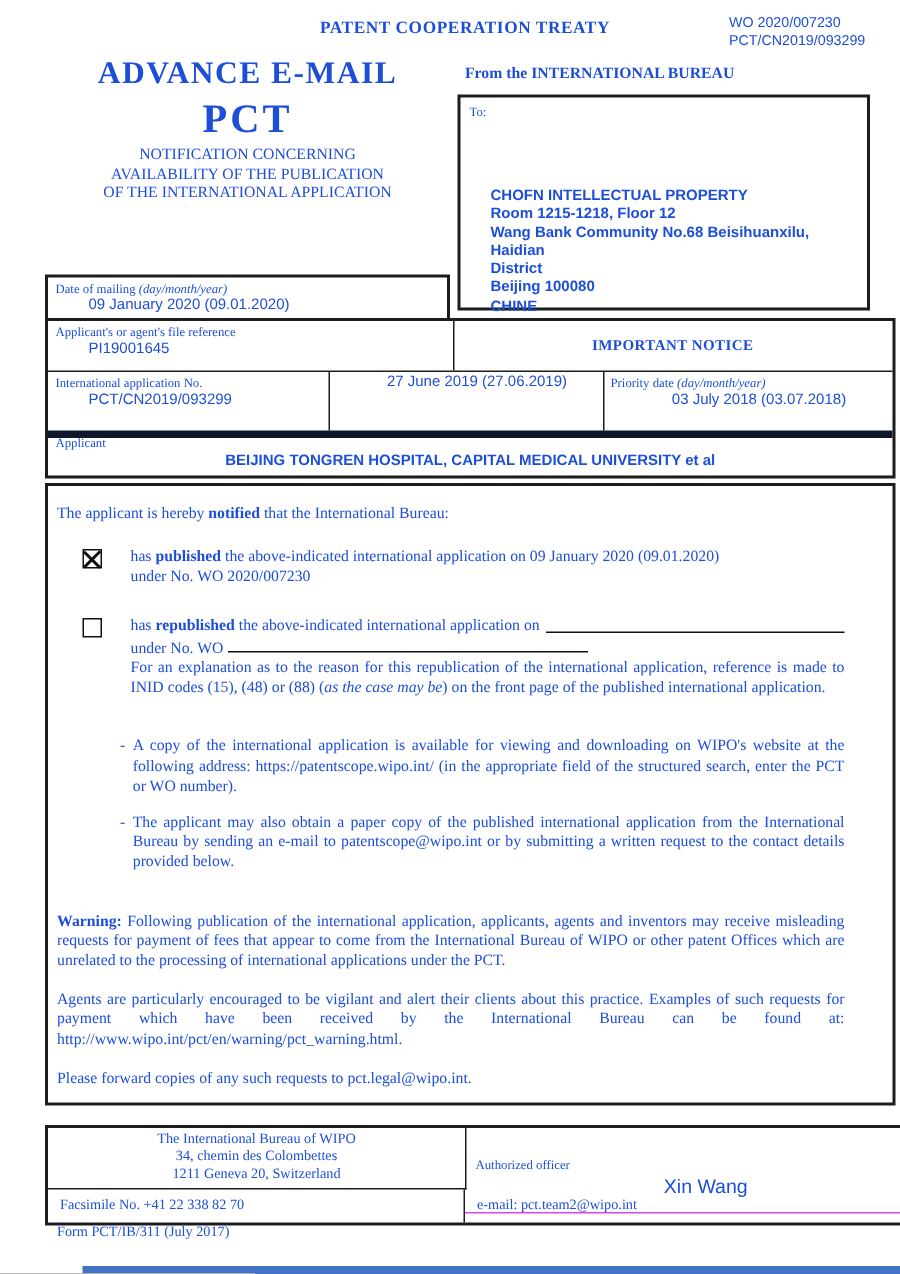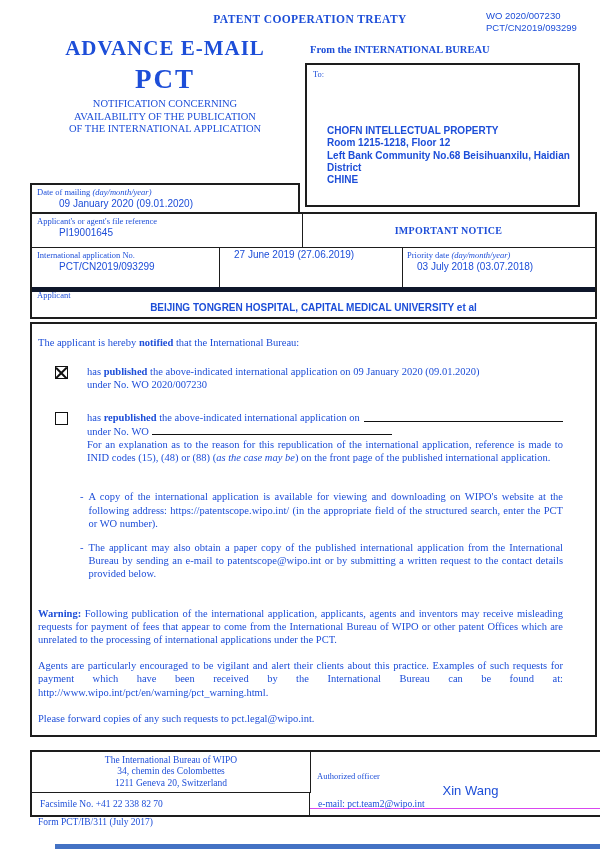--- a/index.html
+++ b/index.html
@@ -28,21 +28,21 @@
   .box-date{left:30px;top:183px;width:266px;height:27px;border:2px solid #1d1d1d;}
   .grid{left:30px;top:212px;width:563px;height:103px;border:2px solid #1d1d1d;}
   .row2{position:absolute;left:0;top:0;width:100%;height:33px;border-bottom:1px solid #1d1d1d;}
   .cell-ref{position:absolute;left:0;top:0;width:270px;height:100%;border-right:1px solid #1d1d1d;}
   .cell-notice{position:absolute;left:270px;right:0;top:0;height:100%;
                display:flex;align-items:center;justify-content:center;font-size:10px;font-weight:bold;letter-spacing:.3px;}
   .row3{position:absolute;left:0;top:34px;width:100%;height:39px;border-bottom:5px solid #0f172a;}
   .cell-appno{position:absolute;left:0;top:0;width:187px;height:100%;border-right:1px solid #1d1d1d;}
   .cell-filing{position:absolute;left:187px;top:0;width:183px;height:100%;border-right:1px solid #1d1d1d;}
   .cell-prio{position:absolute;left:370px;right:0;top:0;height:100%;}
-  .cell-filing .fieldvalue,.cell-prio .fieldvalue{padding-left:15px;}
+  .cell-filing .fieldvalue,.cell-prio .fieldvalue{padding-left:15px;text-align:center;}
   .row4{position:absolute;left:0;top:74px;width:100%;bottom:0;}
   .applicant-value{text-align:center;font-size:10px;font-weight:bold;margin-top:2px;}
 
   
   .main-box{left:30px;top:322px;width:563px;height:411px;border:2px solid #1d1d1d;
             font-size:10.5px;line-height:13.2px;}
   .main-inner{padding:12px 32px 0 6px;}
   .p-intro{margin:0 0 16px 0;}
   .chk-row{display:flex;margin:0 0 0 17px;}
   .chk-row .txt{margin-left:19px;flex:1;}
@@ -96,22 +96,23 @@
     <div>AVAILABILITY OF THE PUBLICATION</div>
     <div>OF THE INTERNATIONAL APPLICATION</div>
   </div>
   <div class="abs from-ib">From the INTERNATIONAL BUREAU</div>
 
   <div class="abs to-box">
     <div class="to-label">To:</div>
     <div class="to-address sans">
       <div>CHOFN INTELLECTUAL PROPERTY</div>
       <div>Room 1215-1218, Floor 12</div>
-      <div>Left Bank Community No.68 Beisihuanxilu, Haidian</div>
+      <div>Wang Bank Community No.68 Beisihuanxilu, Haidian</div>
       <div>District</div>
+      <div>Beijing 100080</div>
       <div>CHINE</div>
     </div>
   </div>
 
   <div class="abs box-date">
     <div class="fieldlabel"><span>Date of mailing </span><span class="i">(day/month/year)</span></div>
     <div class="fieldvalue sans">09 January 2020 (09.01.2020)</div>
   </div>
 
   <div class="abs grid">

